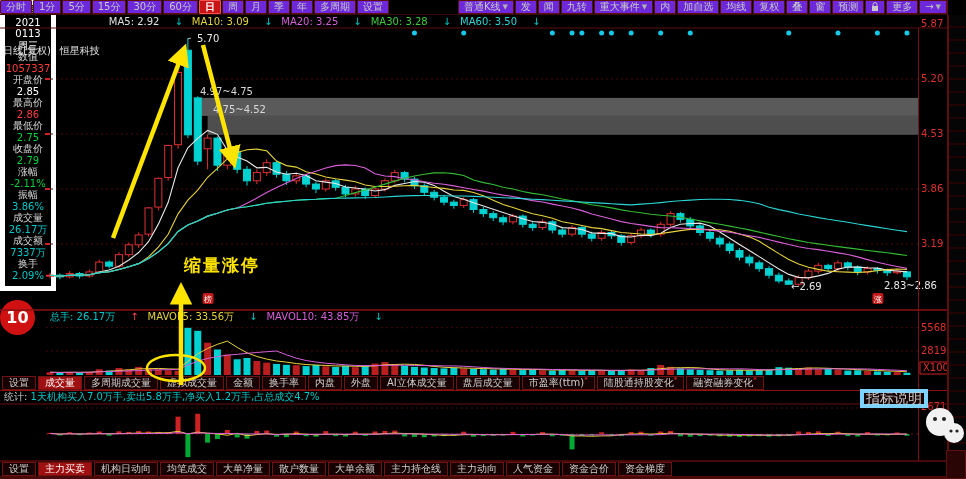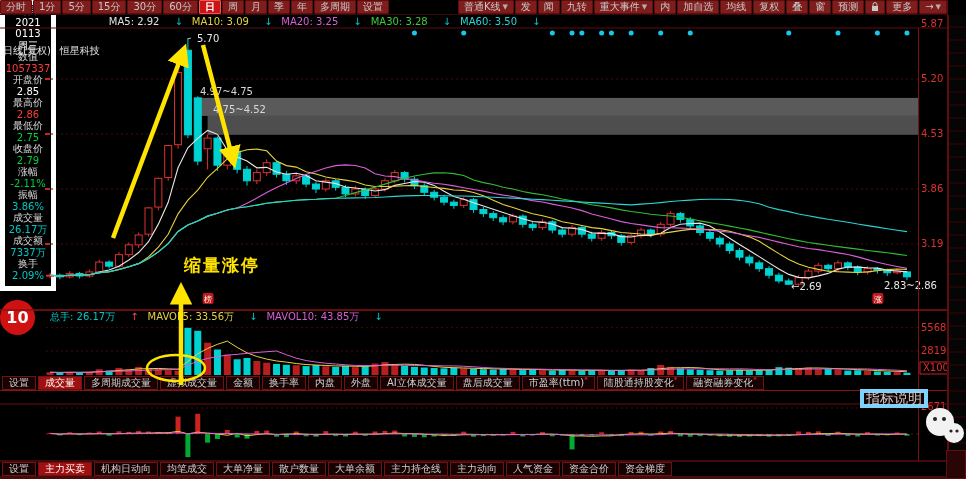--- a/index.html
+++ b/index.html
@@ -3,21 +3,21 @@
 <meta charset="utf-8">
 <style>
   html,body{margin:0;padding:0;background:#000;}
   #screen{position:relative;width:966px;height:479px;background:#000;overflow:hidden;
           font-family:"DejaVu Sans","Liberation Sans",sans-serif;}
   .abs{position:absolute;}
   
   #toolbar{left:0;top:0;width:947px;height:14px;display:flex;justify-content:space-between;z-index:4;}
   .tbgroup{display:flex;gap:1px;}
   .btn{display:inline-flex;align-items:center;gap:2px;padding:0 5px;height:12px;font-size:10px;line-height:12px;
-       color:#c8c8c8;background:#7f1d1d;border:1px solid #5e0e0e;border-radius:1px;white-space:nowrap;}
+       color:#c8c8c8;background:#6d28d9;border:1px solid #5e0e0e;border-radius:1px;white-space:nowrap;}
   .btn .caret{font-size:7px;color:#b0b0b0;}
   .btn.active{background:#c81414;border-color:#ff5050;color:#fff;font-weight:bold;}
   
   #marow{left:3px;top:15px;height:13px;display:flex;gap:9px;font-size:10px;line-height:13px;z-index:3;white-space:nowrap;}
   #marow .mode,#marow .stock{color:#e8e8e8;margin-top:29px;}
   .ma-item{display:inline-flex;gap:15px;}
   
   #sidepanel{left:1px;top:29px;width:46px;height:281px;background:#000;border:5px solid #ffffff;z-index:5;}
   .sp-row{height:11.5px;line-height:11.5px;text-align:center;font-size:10px;white-space:nowrap;}
   .c-lbl{color:#d8d8d8;}.c-wht{color:#ffffff;}.c-red{color:#ff3c3c;}.c-grn{color:#00d23c;}.c-cyn{color:#00c8c8;}
@@ -606,20 +606,24 @@
       <div class="tab">外盘</div>
       <div class="tab">AI立体成交量</div>
       <div class="tab">盘后成交量</div>
       <div class="tab">市盈率(ttm)<sup>*</sup></div>
       <div class="tab">陆股通持股变化<sup>*</sup></div>
       <div class="tab">融资融券变化<sup>*</sup></div>
     </div>
 
   <div id="indhelp" class="abs">指标说明</div>
 
+  <div id="statsrow" class="abs">
+    <span class="s-lbl">统计:</span>
+    <span class="s-val">1天机构买入7.0万手,卖出5.8万手,净买入1.2万手,占总成交4.7%</span>
+  </div>
 
   <div id="tabs2" class="abs tabrow">
       <div class="tab">设置</div>
       <div class="tab active">主力买卖</div>
       <div class="tab">机构日动向</div>
       <div class="tab">均笔成交</div>
       <div class="tab">大单净量</div>
       <div class="tab">散户数量</div>
       <div class="tab">大单余额</div>
       <div class="tab">主力持仓线</div>

